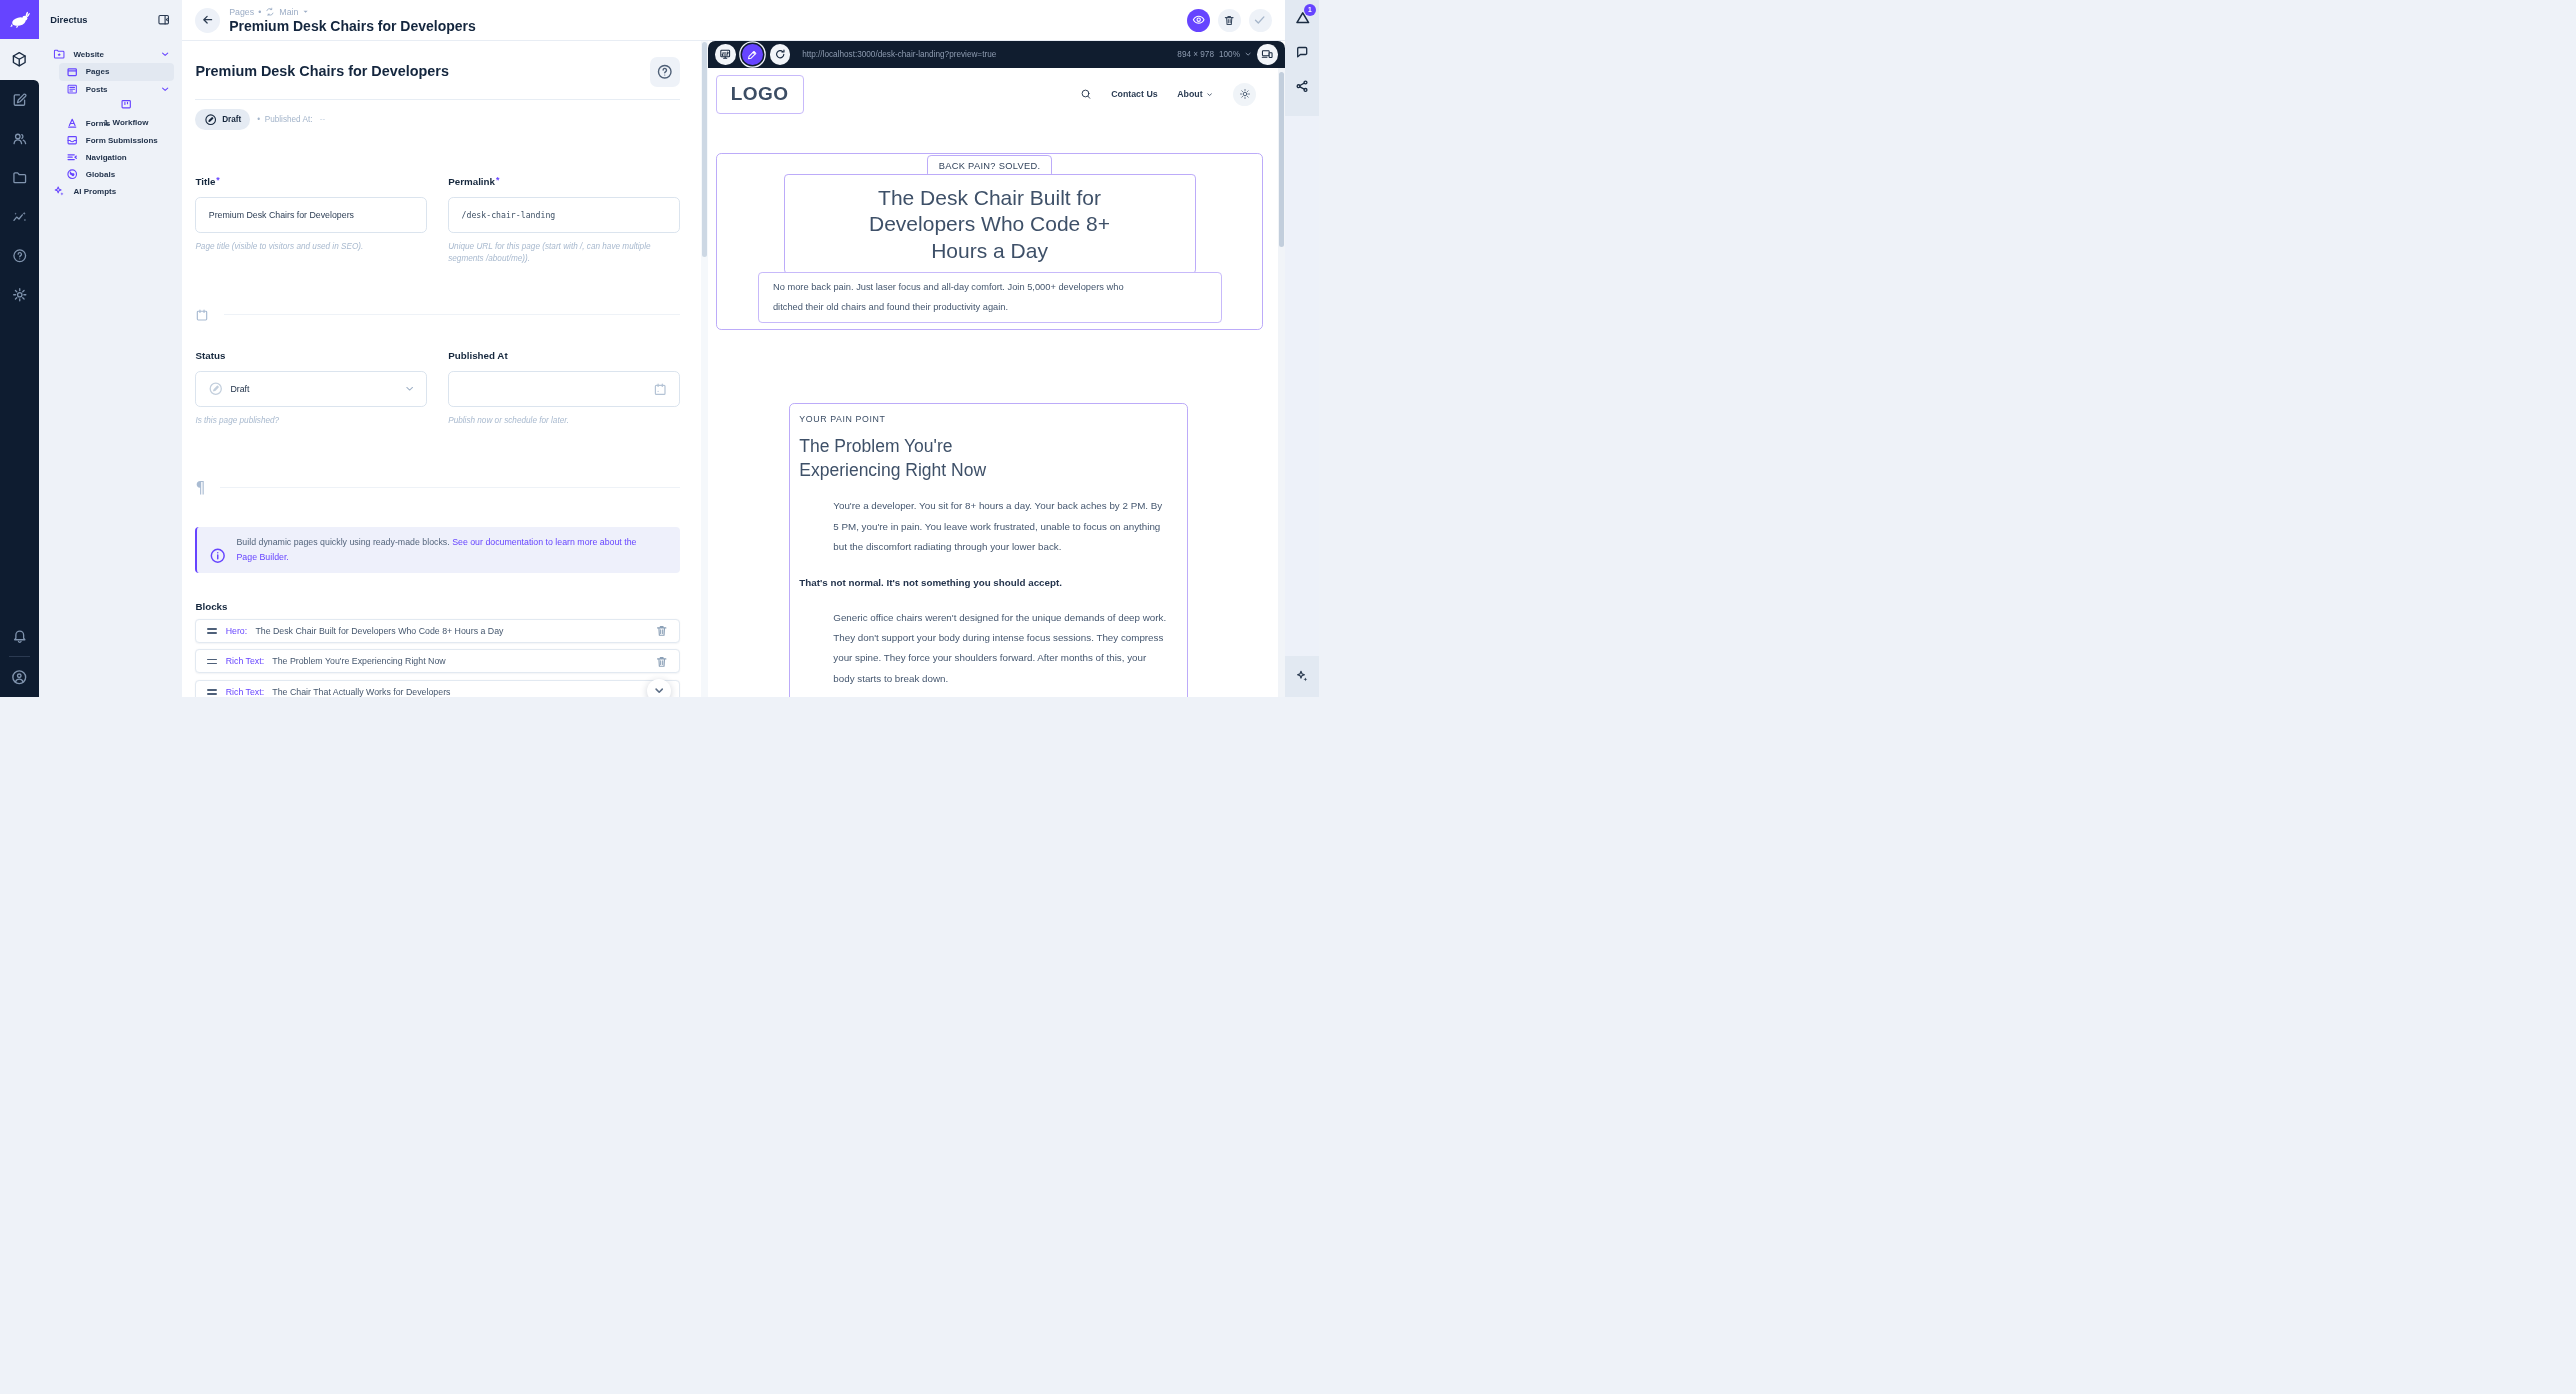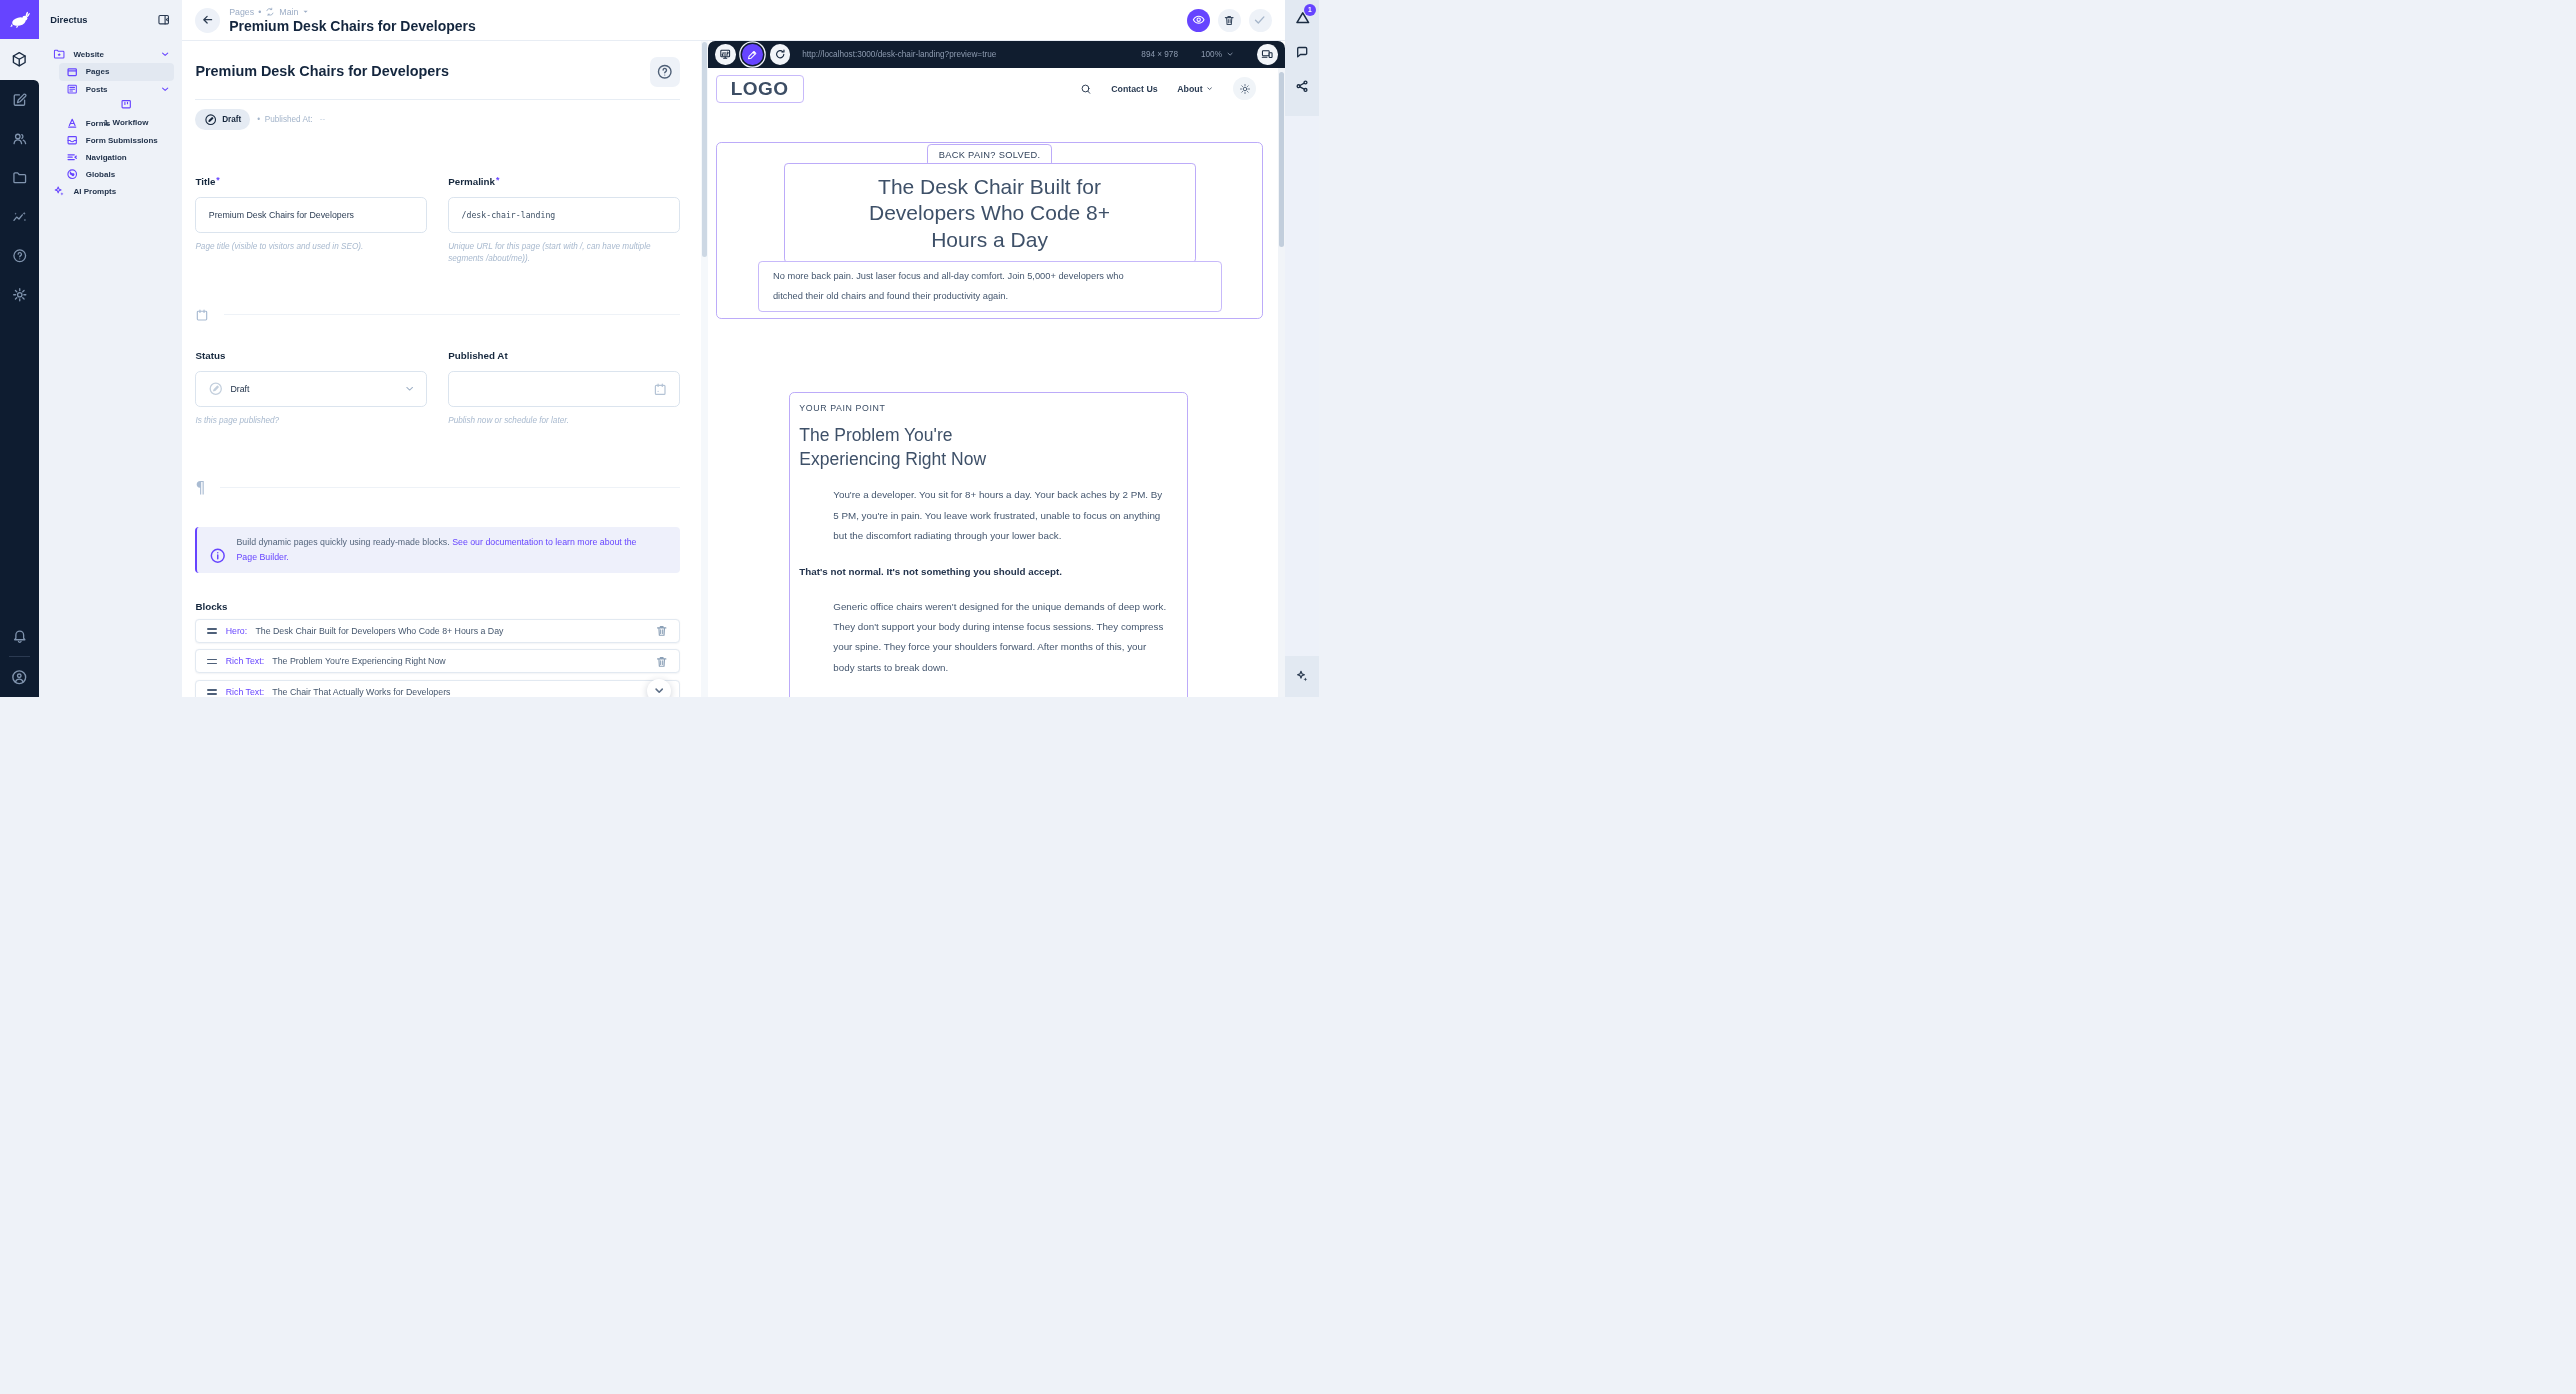--- a/index.html
+++ b/index.html
@@ -111,27 +111,27 @@
   .v-thumb { position:absolute; left:1px; width:4.6px; border-radius:2.6px; background:#cdd8e4; }
 
   
   .preview-col { width:577px; flex:0 0 577px; display:flex; flex-direction:column; }
   .ptoolbar { height:27px; background:#101d2f; border-radius:7.2px 7.2px 0 0; display:flex; align-items:center;
     padding:0 7.2px; gap:4.6px; }
   .tb-btn { width:20.6px; height:20.6px; border-radius:50%; border:none; display:flex; align-items:center;
     justify-content:center; cursor:pointer; background:#f2f5f9; color:#16273d; flex:0 0 20.6px; }
   .tb-btn.edit { background:#6644ff; color:#fff; box-shadow:0 0 0 1.5px #101d2f, 0 0 0 2.8px #f2f5f9; margin:0 2.1px; }
   .tb-url { margin-left:7.2px; font-size:8.2px; color:#8d9bb0; white-space:nowrap; }
-  .tb-right { margin-left:auto; display:flex; align-items:center; gap:23px; }
+  .tb-right { margin-left:auto; display:flex; align-items:center; gap:5px; }
   .tb-dims { font-size:8.2px; color:#8d9bb0; }
   .tb-zoom { display:flex; align-items:center; gap:4.1px; font-size:8.2px; color:#8d9bb0; cursor:pointer; }
   .pcontent { position:relative; flex:1; background:#fff; overflow:hidden; }
 
   .site-header { display:flex; align-items:center; padding:6.7px 29px 0 7.7px; }
-  .logo-box { width:88px; height:28px; border:1.3px solid #c7b9fa; border-radius:4px; display:flex;
+  .logo-box { width:88px; height:39px; border:1.3px solid #c7b9fa; border-radius:4px; display:flex;
     align-items:center; justify-content:center; cursor:pointer; }
   .logo-text { font-size:19px; font-weight:700; letter-spacing:0.5px; color:#3c4d64; }
   .site-nav { margin-left:auto; display:flex; align-items:center; gap:19.6px; }
   .site-link { font-size:8.8px; font-weight:600; color:#2c3d54; text-decoration:none; cursor:pointer;
     display:flex; align-items:center; gap:3.6px; }
   .search-ic { color:#1d2e45; display:flex; cursor:pointer; }
   .theme-btn { width:23px; height:23px; border-radius:50%; border:none; background:#f0f4f8; color:#4f6076;
     display:flex; align-items:center; justify-content:center; cursor:pointer; }
 
   .hero-box { margin:39px 21.6px 0 7.7px; height:177px; border:1px solid #bcabf9; border-radius:5.2px; position:relative; }

